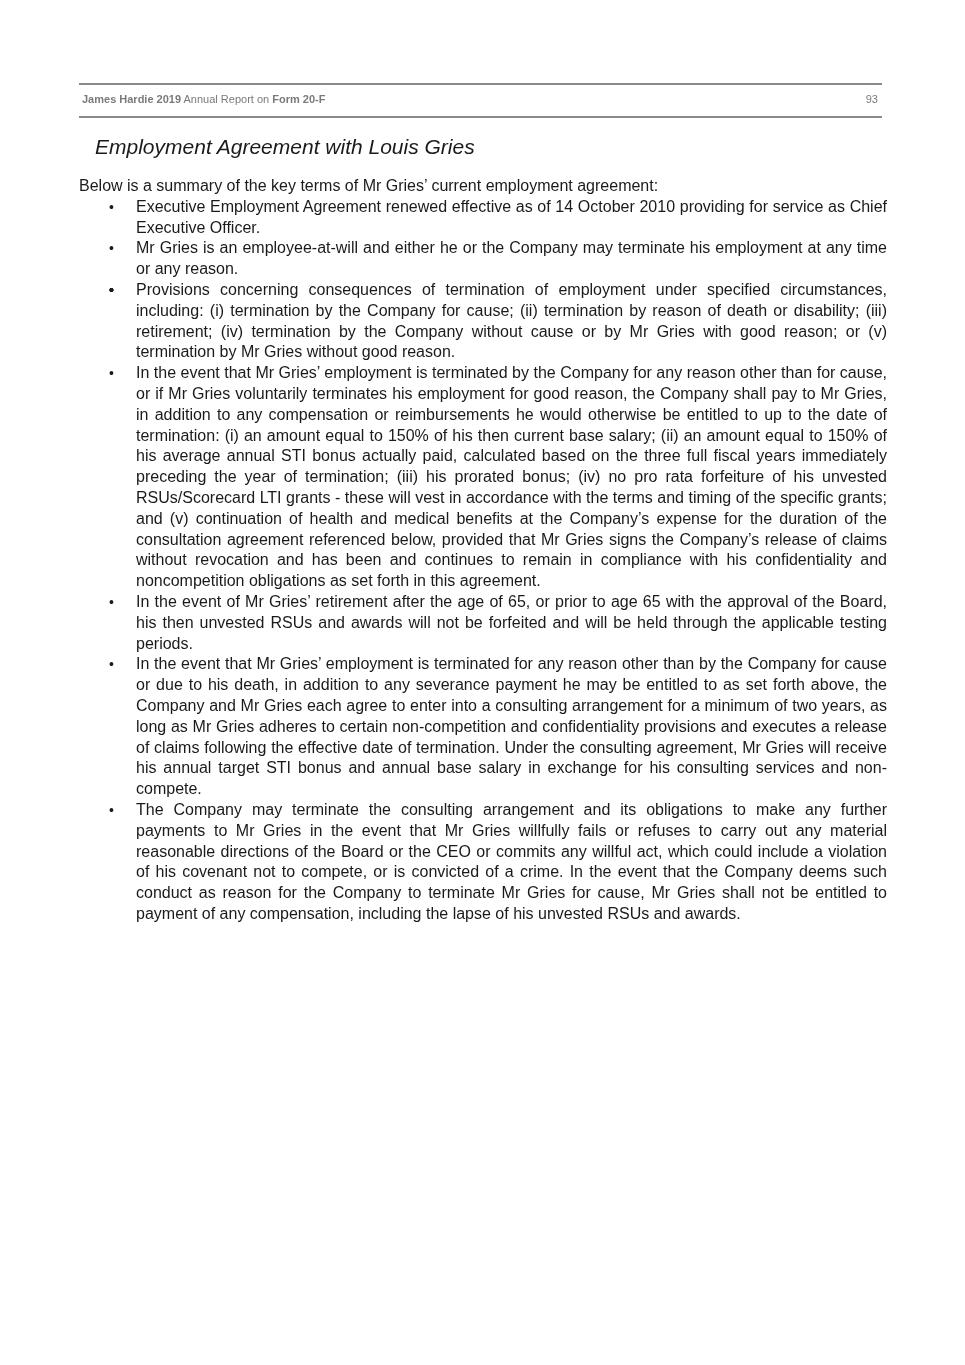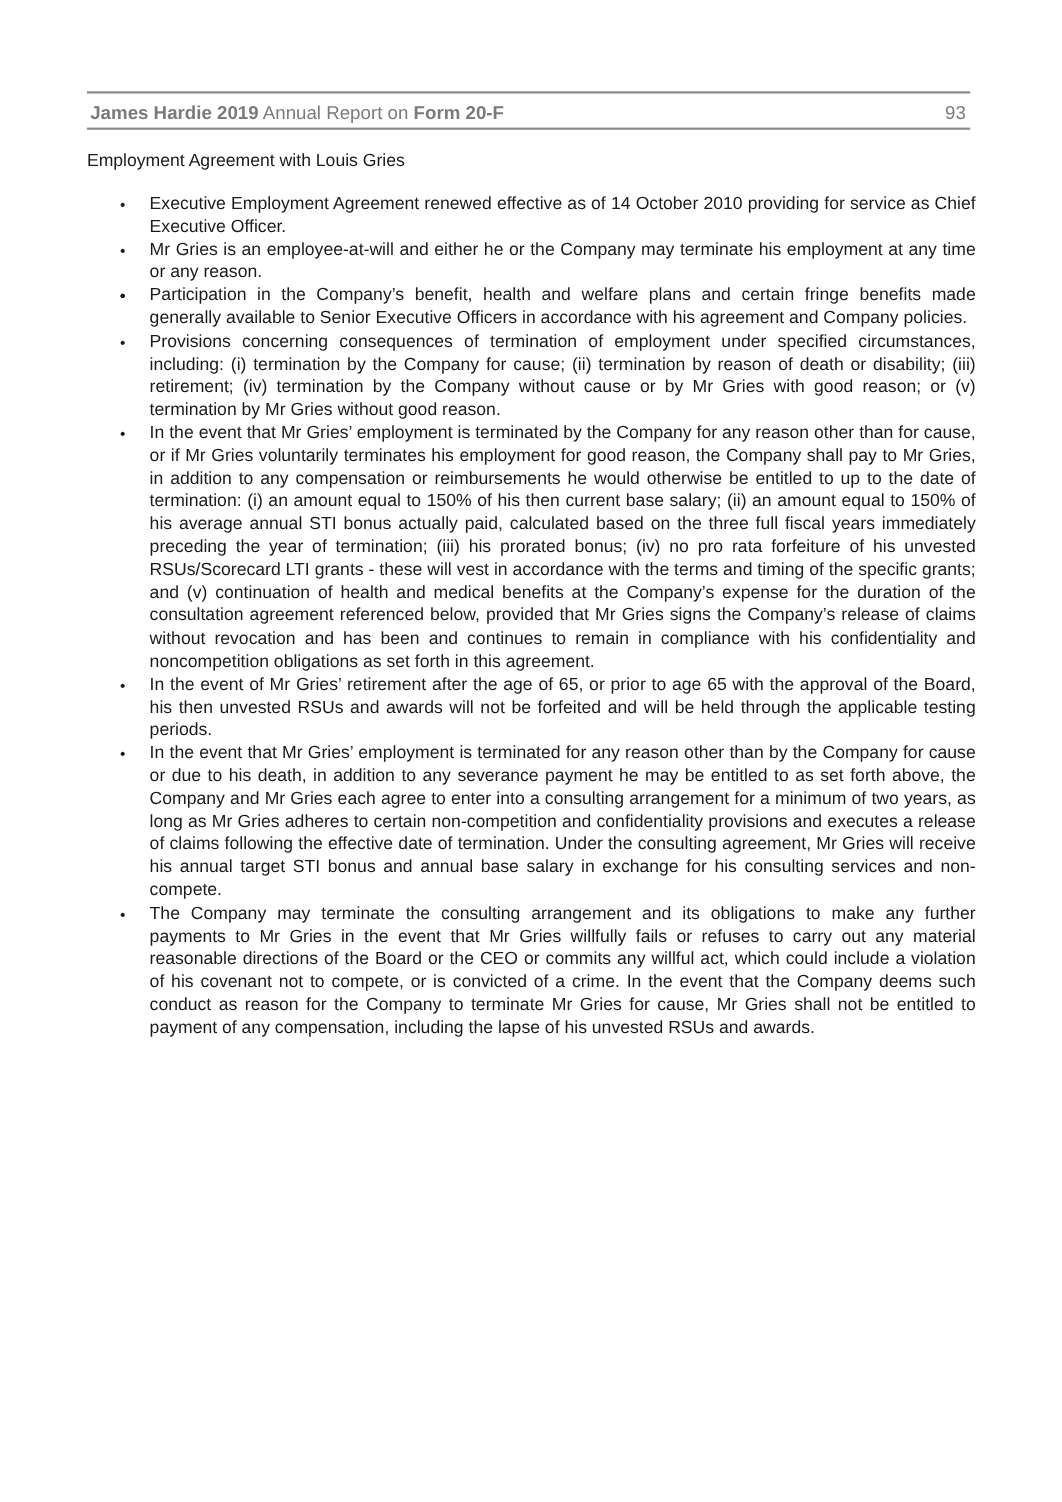--- a/index.html
+++ b/index.html
@@ -1,47 +1,48 @@
 <!DOCTYPE html>
 <html><head>
   <meta charset="utf-8">
   <style>
     html, body { margin: 0; padding: 0; background: #ffffff; }
     body { width: 965px; height: 1365px; position: relative; overflow: hidden;
            font-family: "Liberation Sans", sans-serif; color: #1a1a1a; }
     .rule { position: absolute; left: 79px; width: 803px; height: 0; border-top: 2px solid #8a8a8a; }
     .rule.top { top: 83px; }
     .rule.bottom { top: 116px; }
-    .header { position: absolute; left: 82px; top: 93px; width: 796px; font-size: 17px; color: #7a7a7a; }
+    .header { position: absolute; left: 82px; top: 93px; width: 796px; font-size: 11px; color: #7a7a7a; }
     .header b { font-weight: bold; }
     .header .page { position: absolute; right: 0; top: 0; }
     .content { position: absolute; left: 79px; top: 136px; width: 808px; }
-    .section-title { font-size: 16px; line-height: 21px; margin: 0 0 19px 0; }
+    .section-title { font-style: italic; font-size: 21px; line-height: 21px; margin: 0 0 19px 16px; }
     .intro { font-size: 16px; line-height: 20.8px; margin: 0; }
     ul.terms { list-style: none; margin: 0; padding: 0; }
     ul.terms li { position: relative; padding-left: 57px; font-size: 16px; line-height: 20.8px; text-align: justify; }
     ul.terms li .bullet { position: absolute; left: 30px; top: 0; font-size: 14px; }
   </style>
 </head>
 <body>
 
 <div class="rule top"></div>
 <div class="header">
   <b>James Hardie 2019</b><span> Annual Report on </span><b>Form 20-F</b>
   <span class="page">93</span>
 </div>
 <div class="rule bottom"></div>
 
 <div class="content">
   <p class="section-title">Employment Agreement with Louis Gries</p>
+  <p class="intro">Below is a summary of the key terms of Mr Gries’ current employment agreement:</p>
   <ul class="terms">
     <li><span class="bullet">•</span><span>Executive Employment Agreement renewed effective as of 14 October 2010 providing for service as Chief Executive Officer.</span></li>
     <li><span class="bullet">•</span><span>Mr Gries is an employee-at-will and either he or the Company may terminate his employment at any time or any reason.</span></li>
     <li><span class="bullet">•</span></li>
     <li><span class="bullet">•</span></li>
-    <li><span class="bullet">•</span><span>Participation in the Company’s benefit, health and welfare plans and certain fringe benefits made generally available to Senior Executive Officers in accordance with his agreement and Company policies.</span></li>
+    <li><span class="bullet">•</span></li>
     <li><span class="bullet">•</span><span>Provisions concerning consequences of termination of employment under specified circumstances, including: (i) termination by the Company for cause; (ii) termination by reason of death or disability; (iii) retirement; (iv) termination by the Company without cause or by Mr Gries with good reason; or (v) termination by Mr Gries without good reason.</span></li>
     <li><span class="bullet">•</span><span>In the event that Mr Gries’ employment is terminated by the Company for any reason other than for cause, or if Mr Gries voluntarily terminates his employment for good reason, the Company shall pay to Mr Gries, in addition to any compensation or reimbursements he would otherwise be entitled to up to the date of termination: (i) an amount equal to 150% of his then current base salary; (ii) an amount equal to 150% of his average annual STI bonus actually paid, calculated based on the three full fiscal years immediately preceding the year of termination; (iii) his prorated bonus; (iv) no pro rata forfeiture of his unvested RSUs/Scorecard LTI grants - these will vest in accordance with the terms and timing of the specific grants; and (v) continuation of health and medical benefits at the Company’s expense for the duration of the consultation agreement referenced below, provided that Mr Gries signs the Company’s release of claims without revocation and has been and continues to remain in compliance with his confidentiality and noncompetition obligations as set forth in this agreement.</span></li>
     <li><span class="bullet">•</span><span>In the event of Mr Gries’ retirement after the age of 65, or prior to age 65 with the approval of the Board, his then unvested RSUs and awards will not be forfeited and will be held through the applicable testing periods.</span></li>
     <li><span class="bullet">•</span><span>In the event that Mr Gries’ employment is terminated for any reason other than by the Company for cause or due to his death, in addition to any severance payment he may be entitled to as set forth above, the Company and Mr Gries each agree to enter into a consulting arrangement for a minimum of two years, as long as Mr Gries adheres to certain non-competition and confidentiality provisions and executes a release of claims following the effective date of termination. Under the consulting agreement, Mr Gries will receive his annual target STI bonus and annual base salary in exchange for his consulting services and non-compete.</span></li>
     <li><span class="bullet">•</span><span>The Company may terminate the consulting arrangement and its obligations to make any further payments to Mr Gries in the event that Mr Gries willfully fails or refuses to carry out any material reasonable directions of the Board or the CEO or commits any willful act, which could include a violation of his covenant not to compete, or is convicted of a crime. In the event that the Company deems such conduct as reason for the Company to terminate Mr Gries for cause, Mr Gries shall not be entitled to payment of any compensation, including the lapse of his unvested RSUs and awards.</span></li>
   </ul>
 </div>
 
 </body></html>

